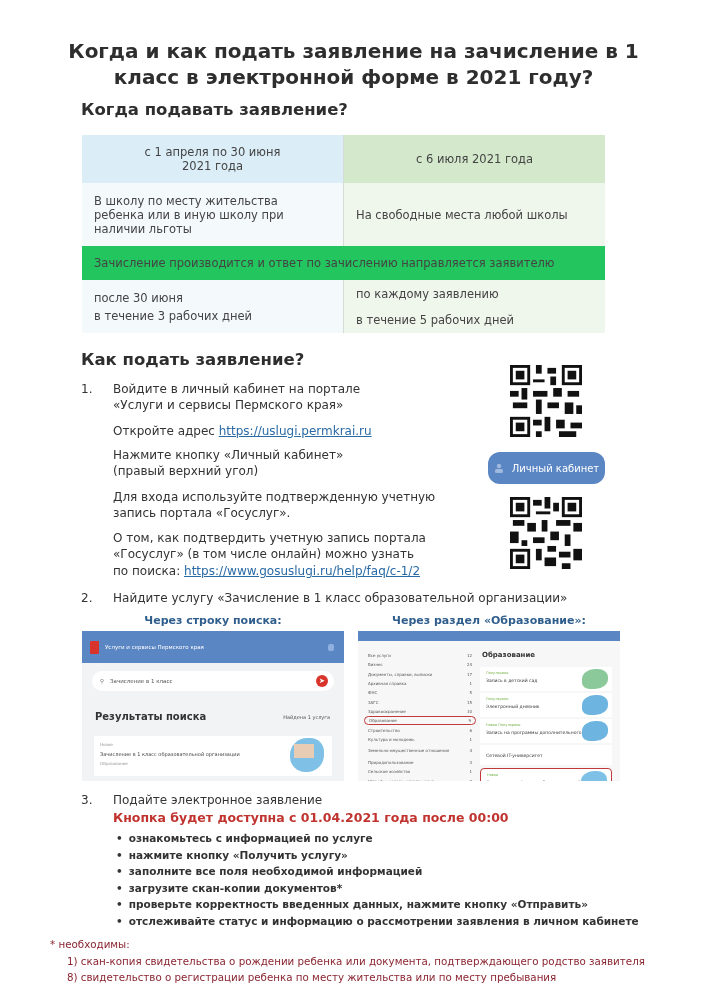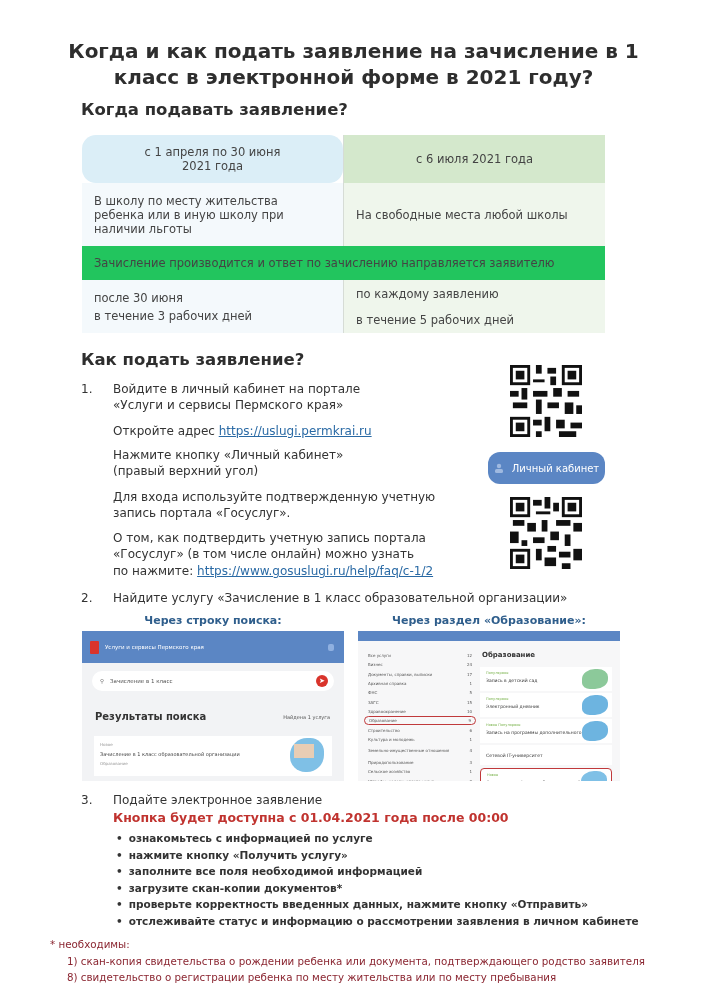--- a/index.html
+++ b/index.html
@@ -59,21 +59,21 @@
 </style>
 </head>
 <body>
 
 <div class="title">Когда и как подать заявление на зачисление в 1 класс в электронной форме в 2021 году?</div>
 
 <div class="h2" style="top:100px">Когда подавать заявление?</div>
 
 <div class="table">
   <div class="row r1">
-    <div class="cell c1" style="padding:0 60px;border-radius:14px;">с 1 апреля по 30 июня 2021 года</div>
+    <div class="cell c1" style="padding:0 60px;">с 1 апреля по 30 июня 2021 года</div>
     <div class="cell c2">с 6 июля 2021 года</div>
   </div>
   <div class="row r2">
     <div class="cell c1">В школу по месту жительства ребенка или в иную школу при наличии льготы</div>
     <div class="cell c2">На свободные места любой школы</div>
   </div>
   <div class="r3">Зачисление производится и ответ по зачислению направляется заявителю</div>
   <div class="row r4">
     <div class="cell c1" style="flex-direction:column;align-items:flex-start;justify-content:center;gap:4px">
       <span>после 30 июня</span>
@@ -91,21 +91,21 @@
 <div class="steps">
   <span class="step-num">1.</span>
   <div class="p" style="top:0;width:260px">Войдите в личный кабинет на портале «Услуги и сервисы Пермского края»</div>
   <div class="p" style="top:42px">
     <span>Откройте адрес </span><a class="link">https://uslugi.permkrai.ru</a>
   </div>
   <div class="p" style="top:66px;width:250px">Нажмите кнопку «Личный кабинет» (правый верхний угол)</div>
   <div class="p" style="top:108px;width:360px">Для входа используйте подтвержденную учетную запись портала «Госуслуг».</div>
   <div class="p" style="top:149px;width:335px">О том, как подтвердить учетную запись портала «Госуслуг» (в том числе онлайн) можно узнать</div>
   <div class="p" style="top:182px">
-    <span>по нажмите: </span><a class="link">https://www.gosuslugi.ru/help/faq/c-1/2</a>
+    <span>по поиска: </span><a class="link">https://www.gosuslugi.ru/help/faq/c-1/2</a>
   </div>
 </div>
 
 <svg class="qr" style="left:510px;top:365px" viewBox="0 0 25 25">
   <rect width="25" height="25" fill="#fff"></rect>
   <g fill="#111">
     <rect x="0" y="0" width="7" height="7"></rect>
       <rect x="1" y="1" width="5" height="5" fill="#fff"></rect>
       <rect x="2" y="2" width="3" height="3"></rect>
     <rect x="18" y="0" width="7" height="7"></rect>

